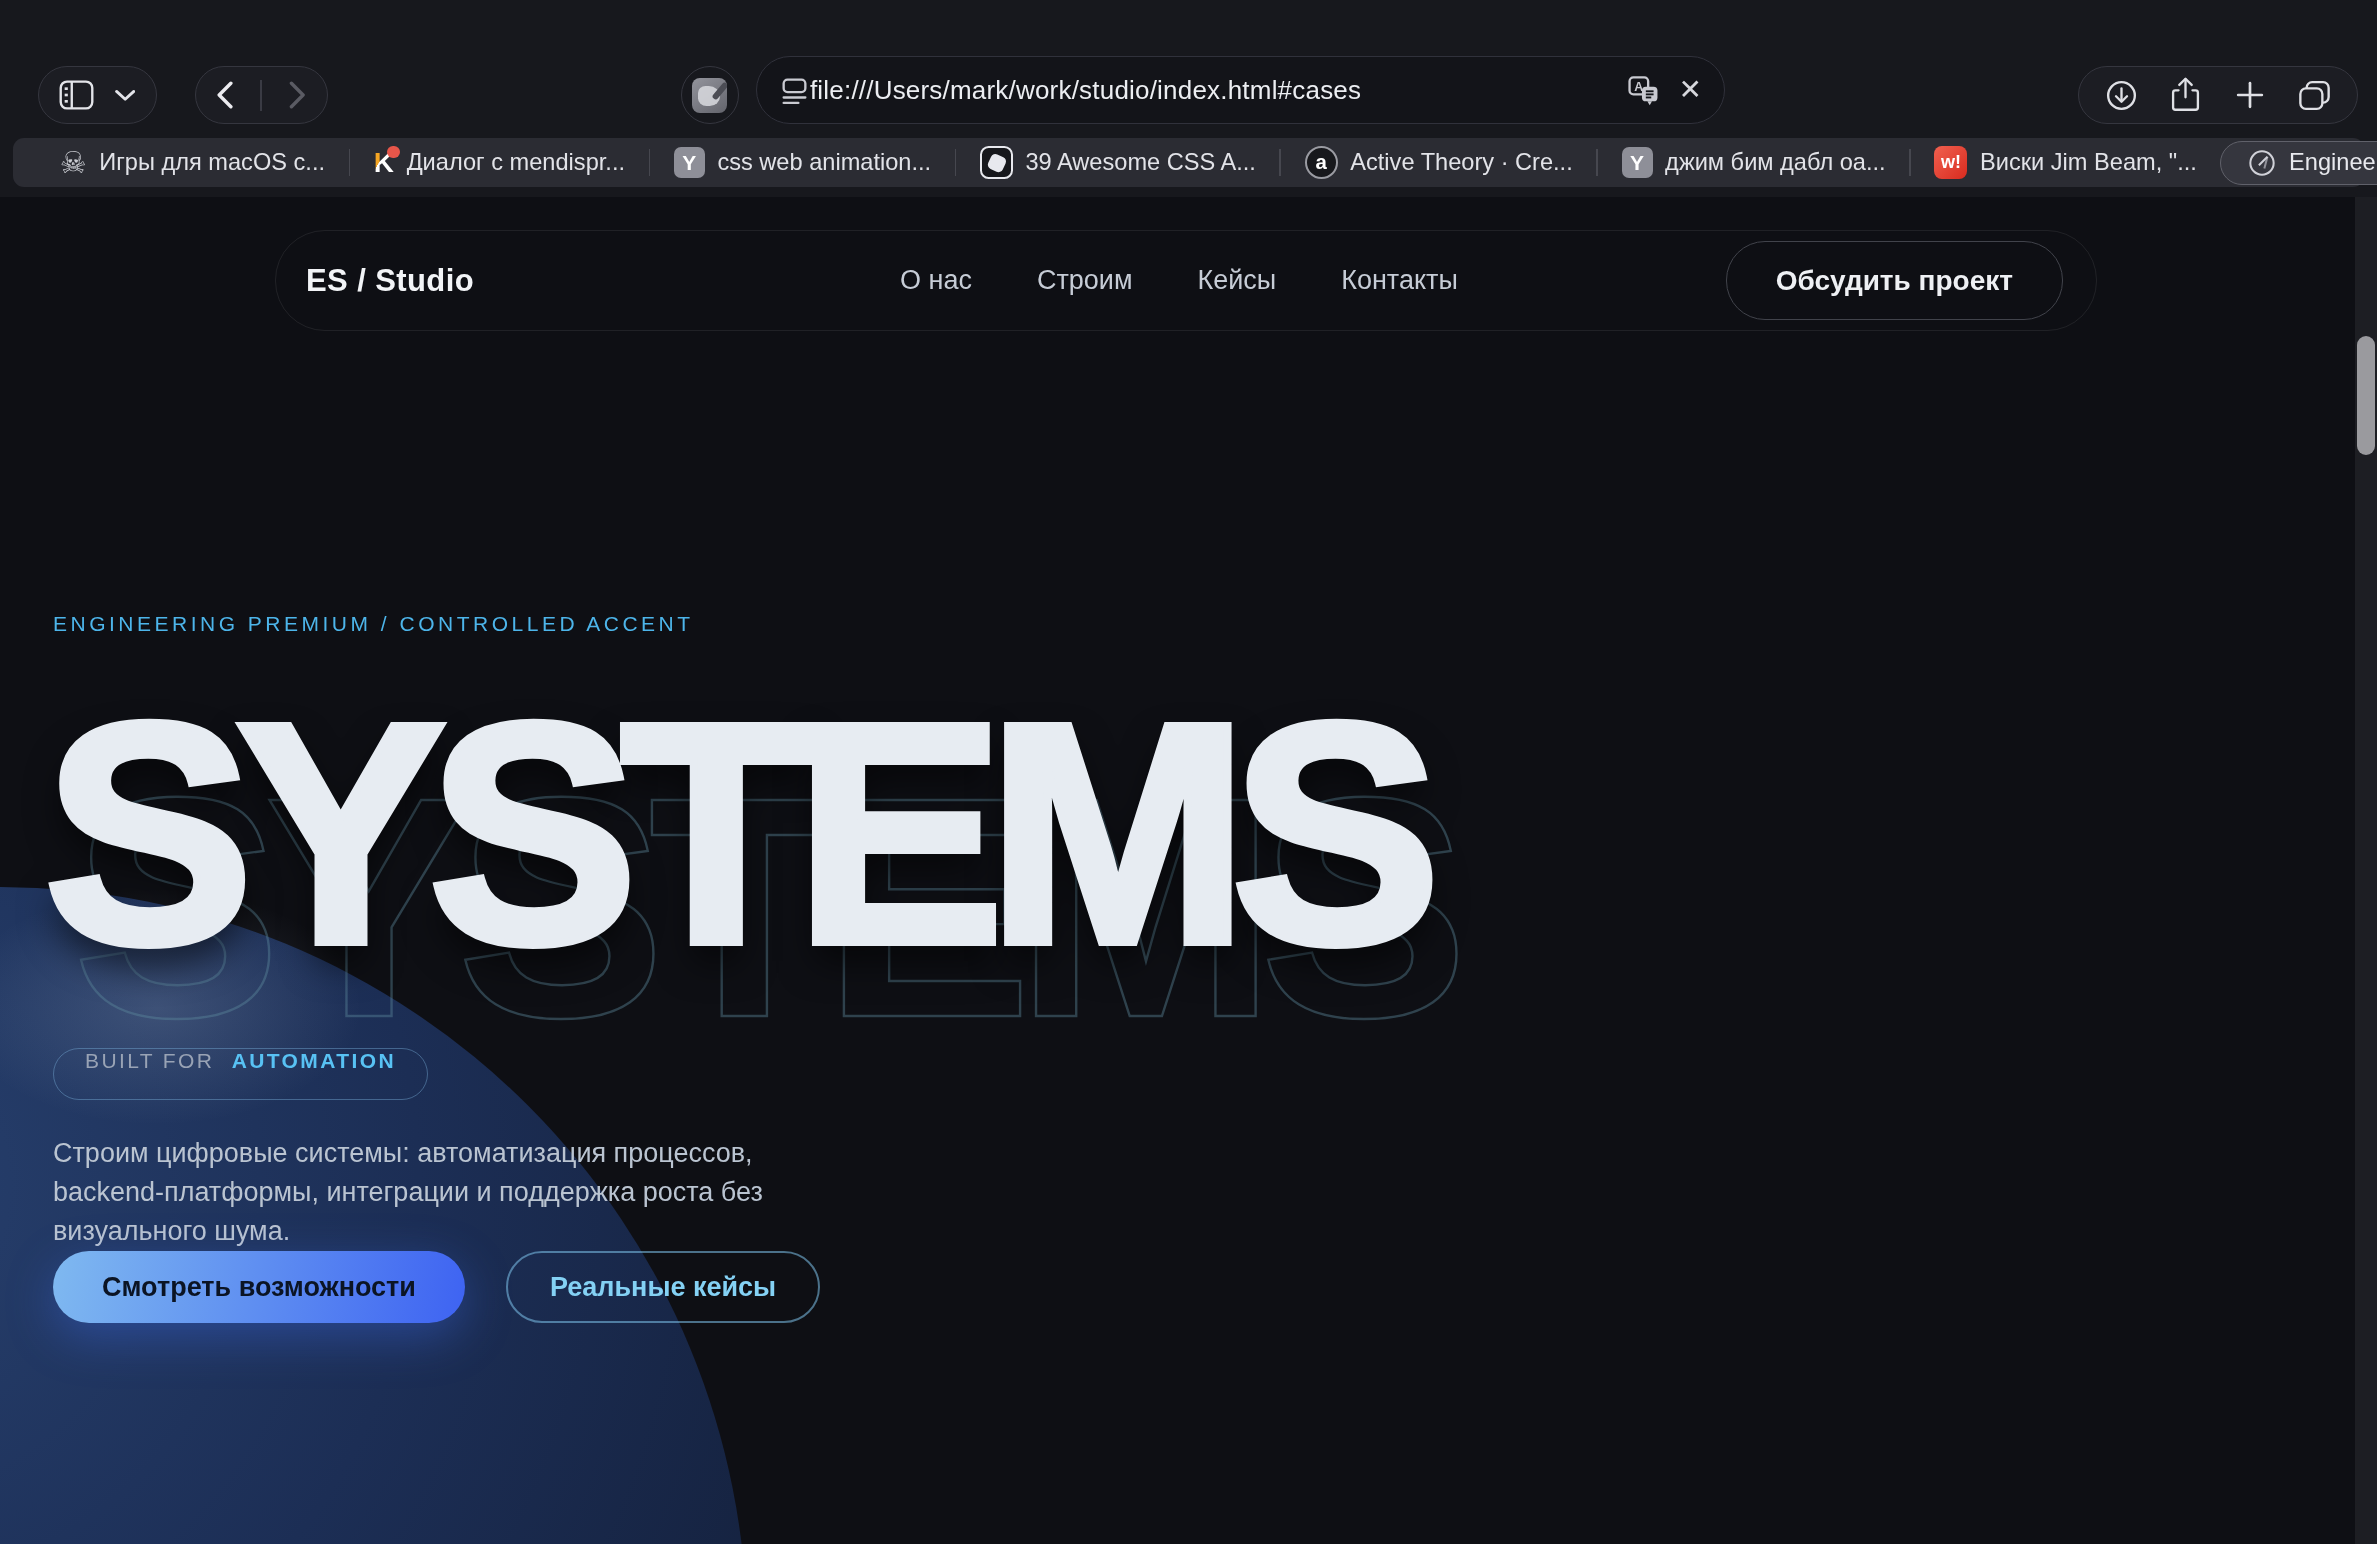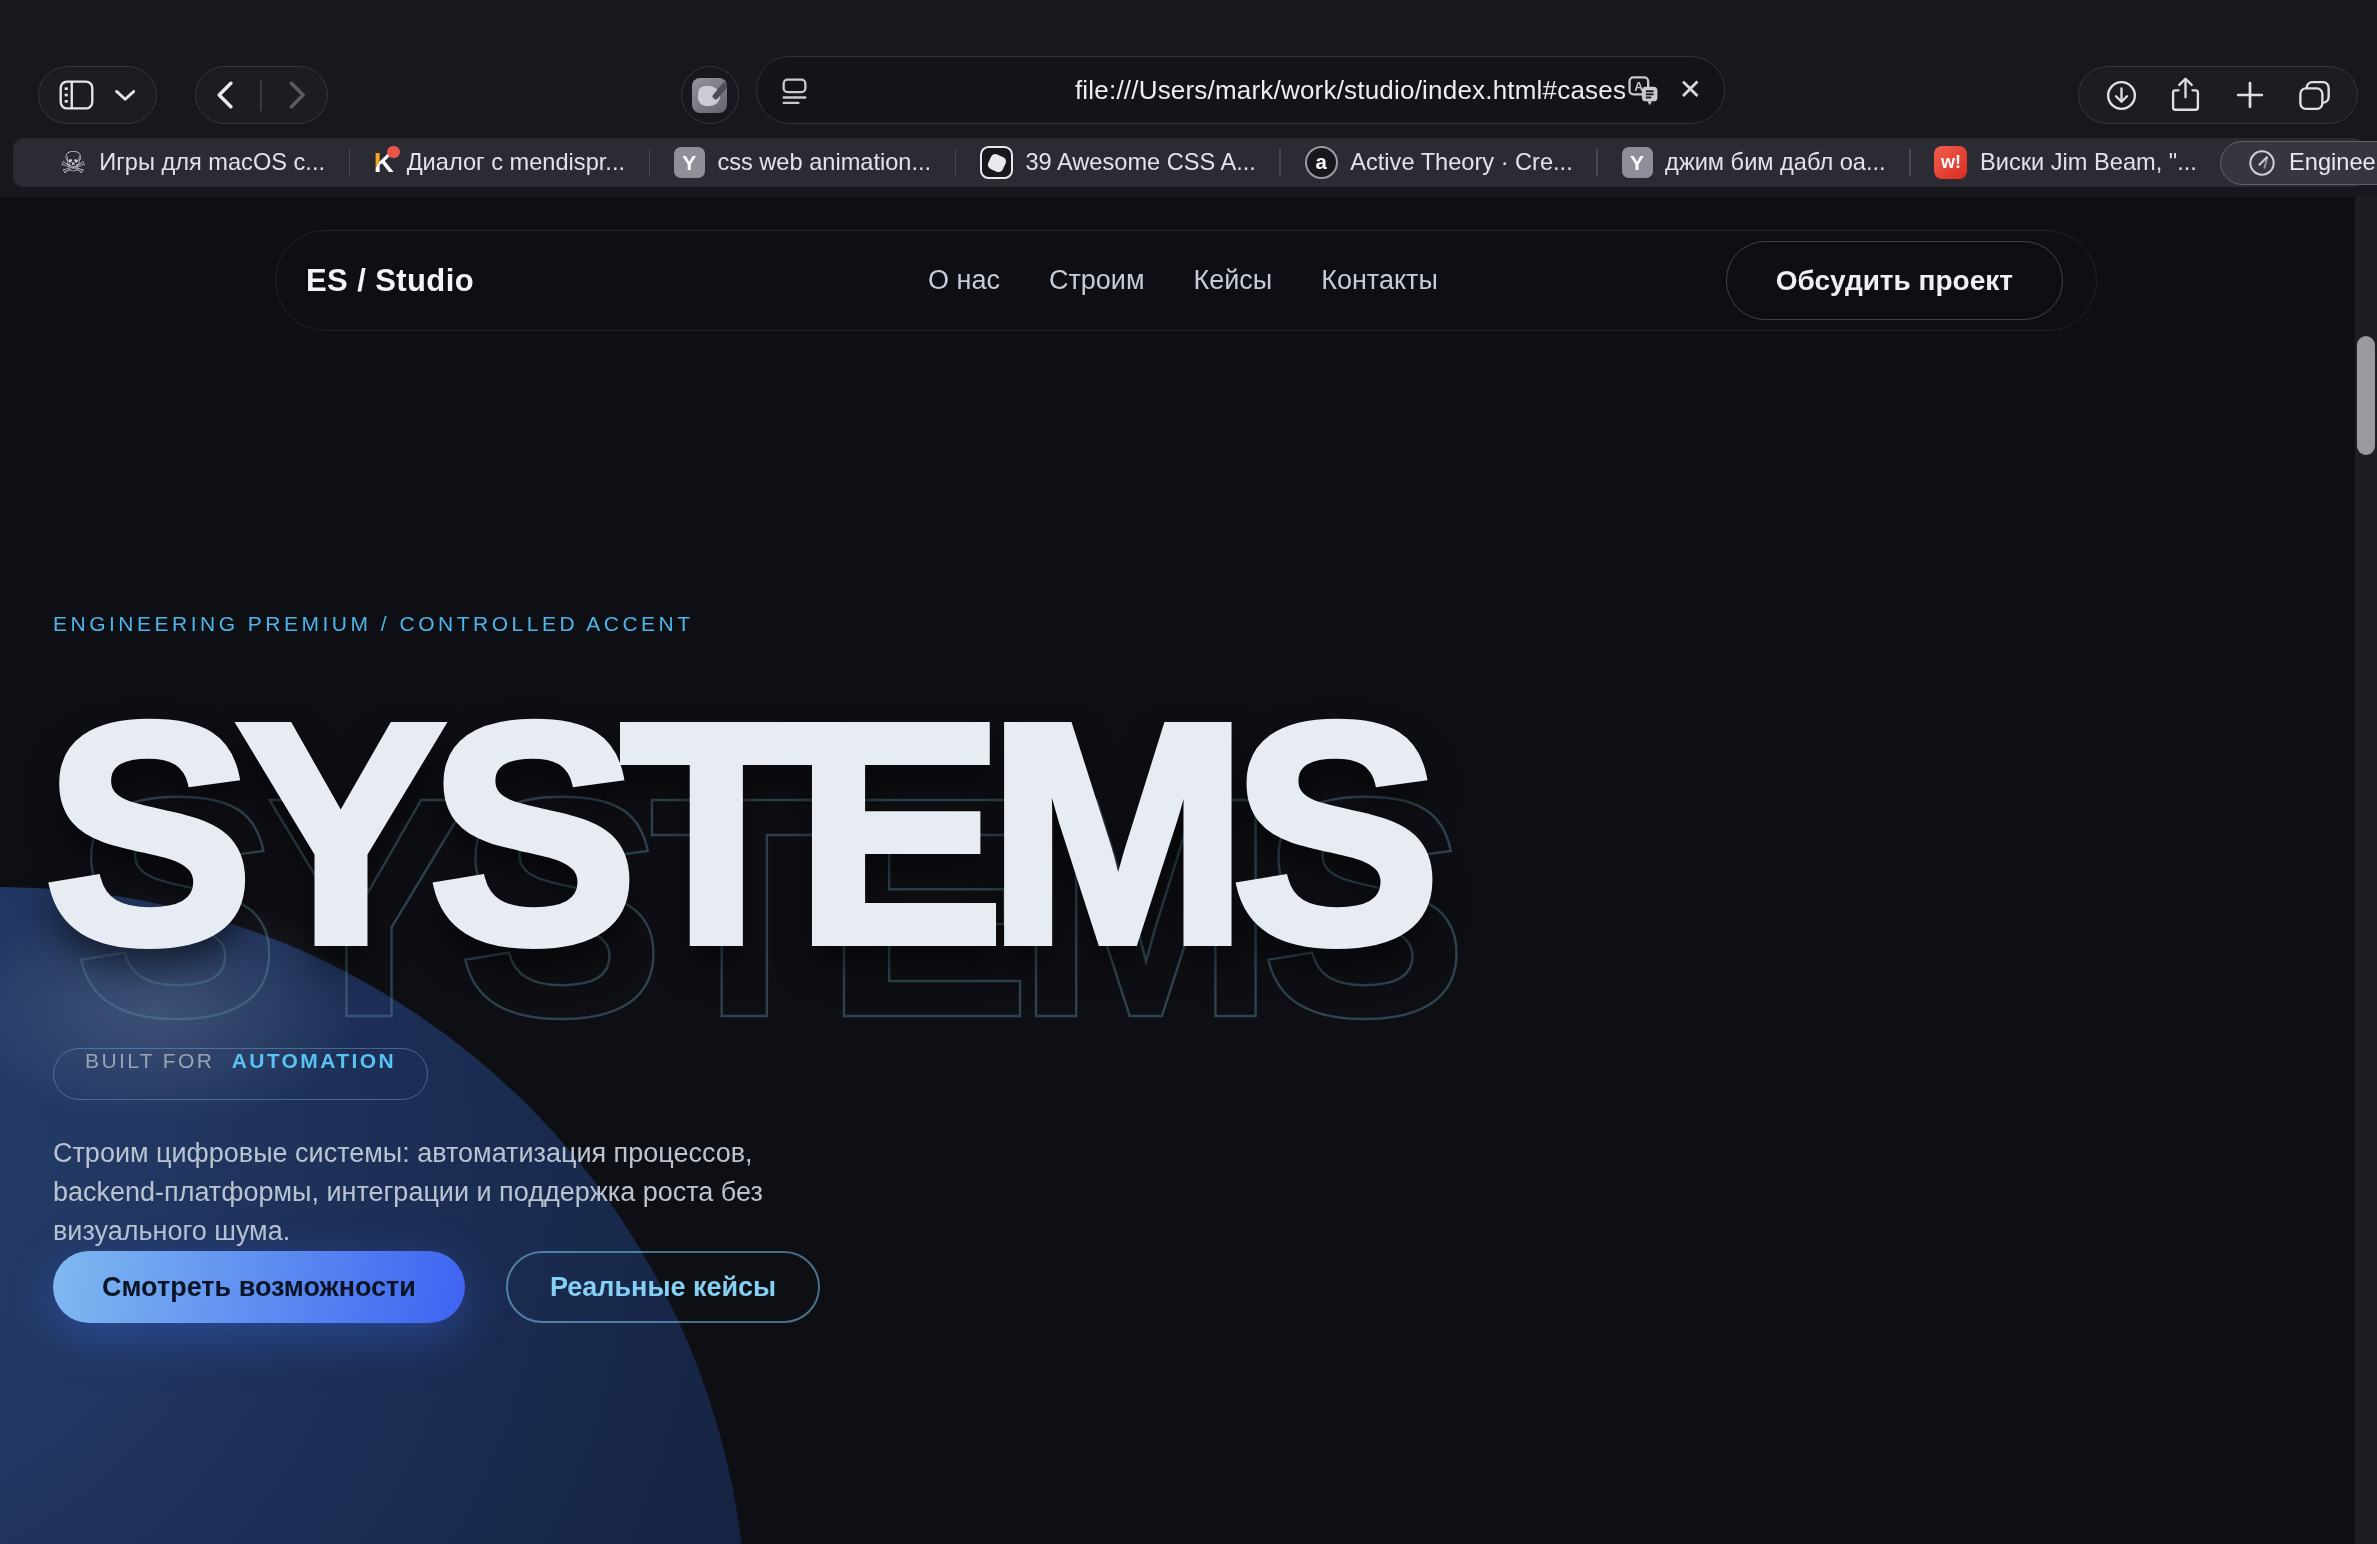--- a/index.html
+++ b/index.html
@@ -20,21 +20,21 @@
     display:flex; align-items:center; justify-content:center; margin-left:auto; }
   .ext-app { width:35px; height:35px; border-radius:7.9px;
     background:linear-gradient(145deg,#93949c,#63646c); position:relative; overflow:hidden; }
   .ext-app::before { content:""; position:absolute; left:5.5px; top:7.9px; width:22px; height:20.4px;
     background:#d9dadf; border-radius:40% 60% 55% 45%; opacity:.85; }
   .ext-app::after { content:""; position:absolute; right:3.9px; top:3.1px; width:6.3px; height:20.4px;
     background:#4c4d55; border-radius:3.1px; transform:rotate(40deg); }
 
   .url-pill { width:969px; height:68px; margin-left:17.3px; border-radius:34px;
     background:#131419; border:1.6px solid #30313b; display:flex; align-items:center; padding:0 22px; }
-  .url-text { flex:1; text-align:right; color:#eceef2; font-size:26px; letter-spacing:0.2px;
+  .url-text { flex:1; text-align:left; color:#eceef2; font-size:26px; letter-spacing:0.2px;
     white-space:nowrap; overflow:hidden; }
   .url-right { display:flex; align-items:center; gap:17.3px; }
   .x-glyph { color:#d6d7dc; font-size:28px; line-height:1; }
 
   .right-group { margin-left:auto; }
   .right-group .icon-btn { width:44px; }
 
   
   .favrow { position:absolute; top:132px; left:0; right:0; height:64px; background:#17181d; }
   .fav-band { position:absolute; left:12.6px; right:12.6px; top:6.3px; height:49px;
@@ -68,21 +68,21 @@
   .glow-circle { position:absolute; width:1494px; height:1494px; border-radius:50%;
     left:-747px; top:690px; 
     background:radial-gradient(circle at 40% 20%, #27406e 0%, #1c2e55 38%, #15223f 68%, #101a2d 100%); }
   .soft-glow { position:absolute; left:-47px; top:692px; width:409px; height:236px; border-radius:50%;
     background:radial-gradient(closest-side, rgba(195,210,230,.18), rgba(195,210,230,0)); }
 
   .site-header { position:absolute; left:275px; top:33px; width:1822px; height:101px;
     border:1.6px solid rgba(255,255,255,.08); border-radius:50px; display:flex; align-items:center;
     padding:0 33px 0 30px; }
   .logo { color:#f2f4f7; font-size:31px; font-weight:bold; letter-spacing:0.4px; }
-  .nav { position:absolute; left:652px; display:flex; gap:49px;justify-content:space-between; }
+  .nav { position:absolute; left:624px; display:flex; gap:65px;justify-content:space-between; }
   .nav a { color:#c6ccd6; font-size:27px; text-decoration:none; cursor:pointer; }
   .header-cta { margin-left:auto; height:79px; border-radius:39px; border:1.6px solid #41434b;
     background:transparent; color:#eef0f4; font-size:28px; font-weight:bold; padding:13px 49px;
     font-family:"Liberation Sans", sans-serif; cursor:pointer; }
 
   .eyebrow { position:absolute; left:53px; top:415px; color:#4db5ea; font-size:21px;
     letter-spacing:3.5px; font-weight:normal; }
 
   .hero-title { position:absolute; left:44px; top:480px; font-size:314px; line-height:1;
     font-weight:bold; letter-spacing:-17.3px; white-space:nowrap; }

